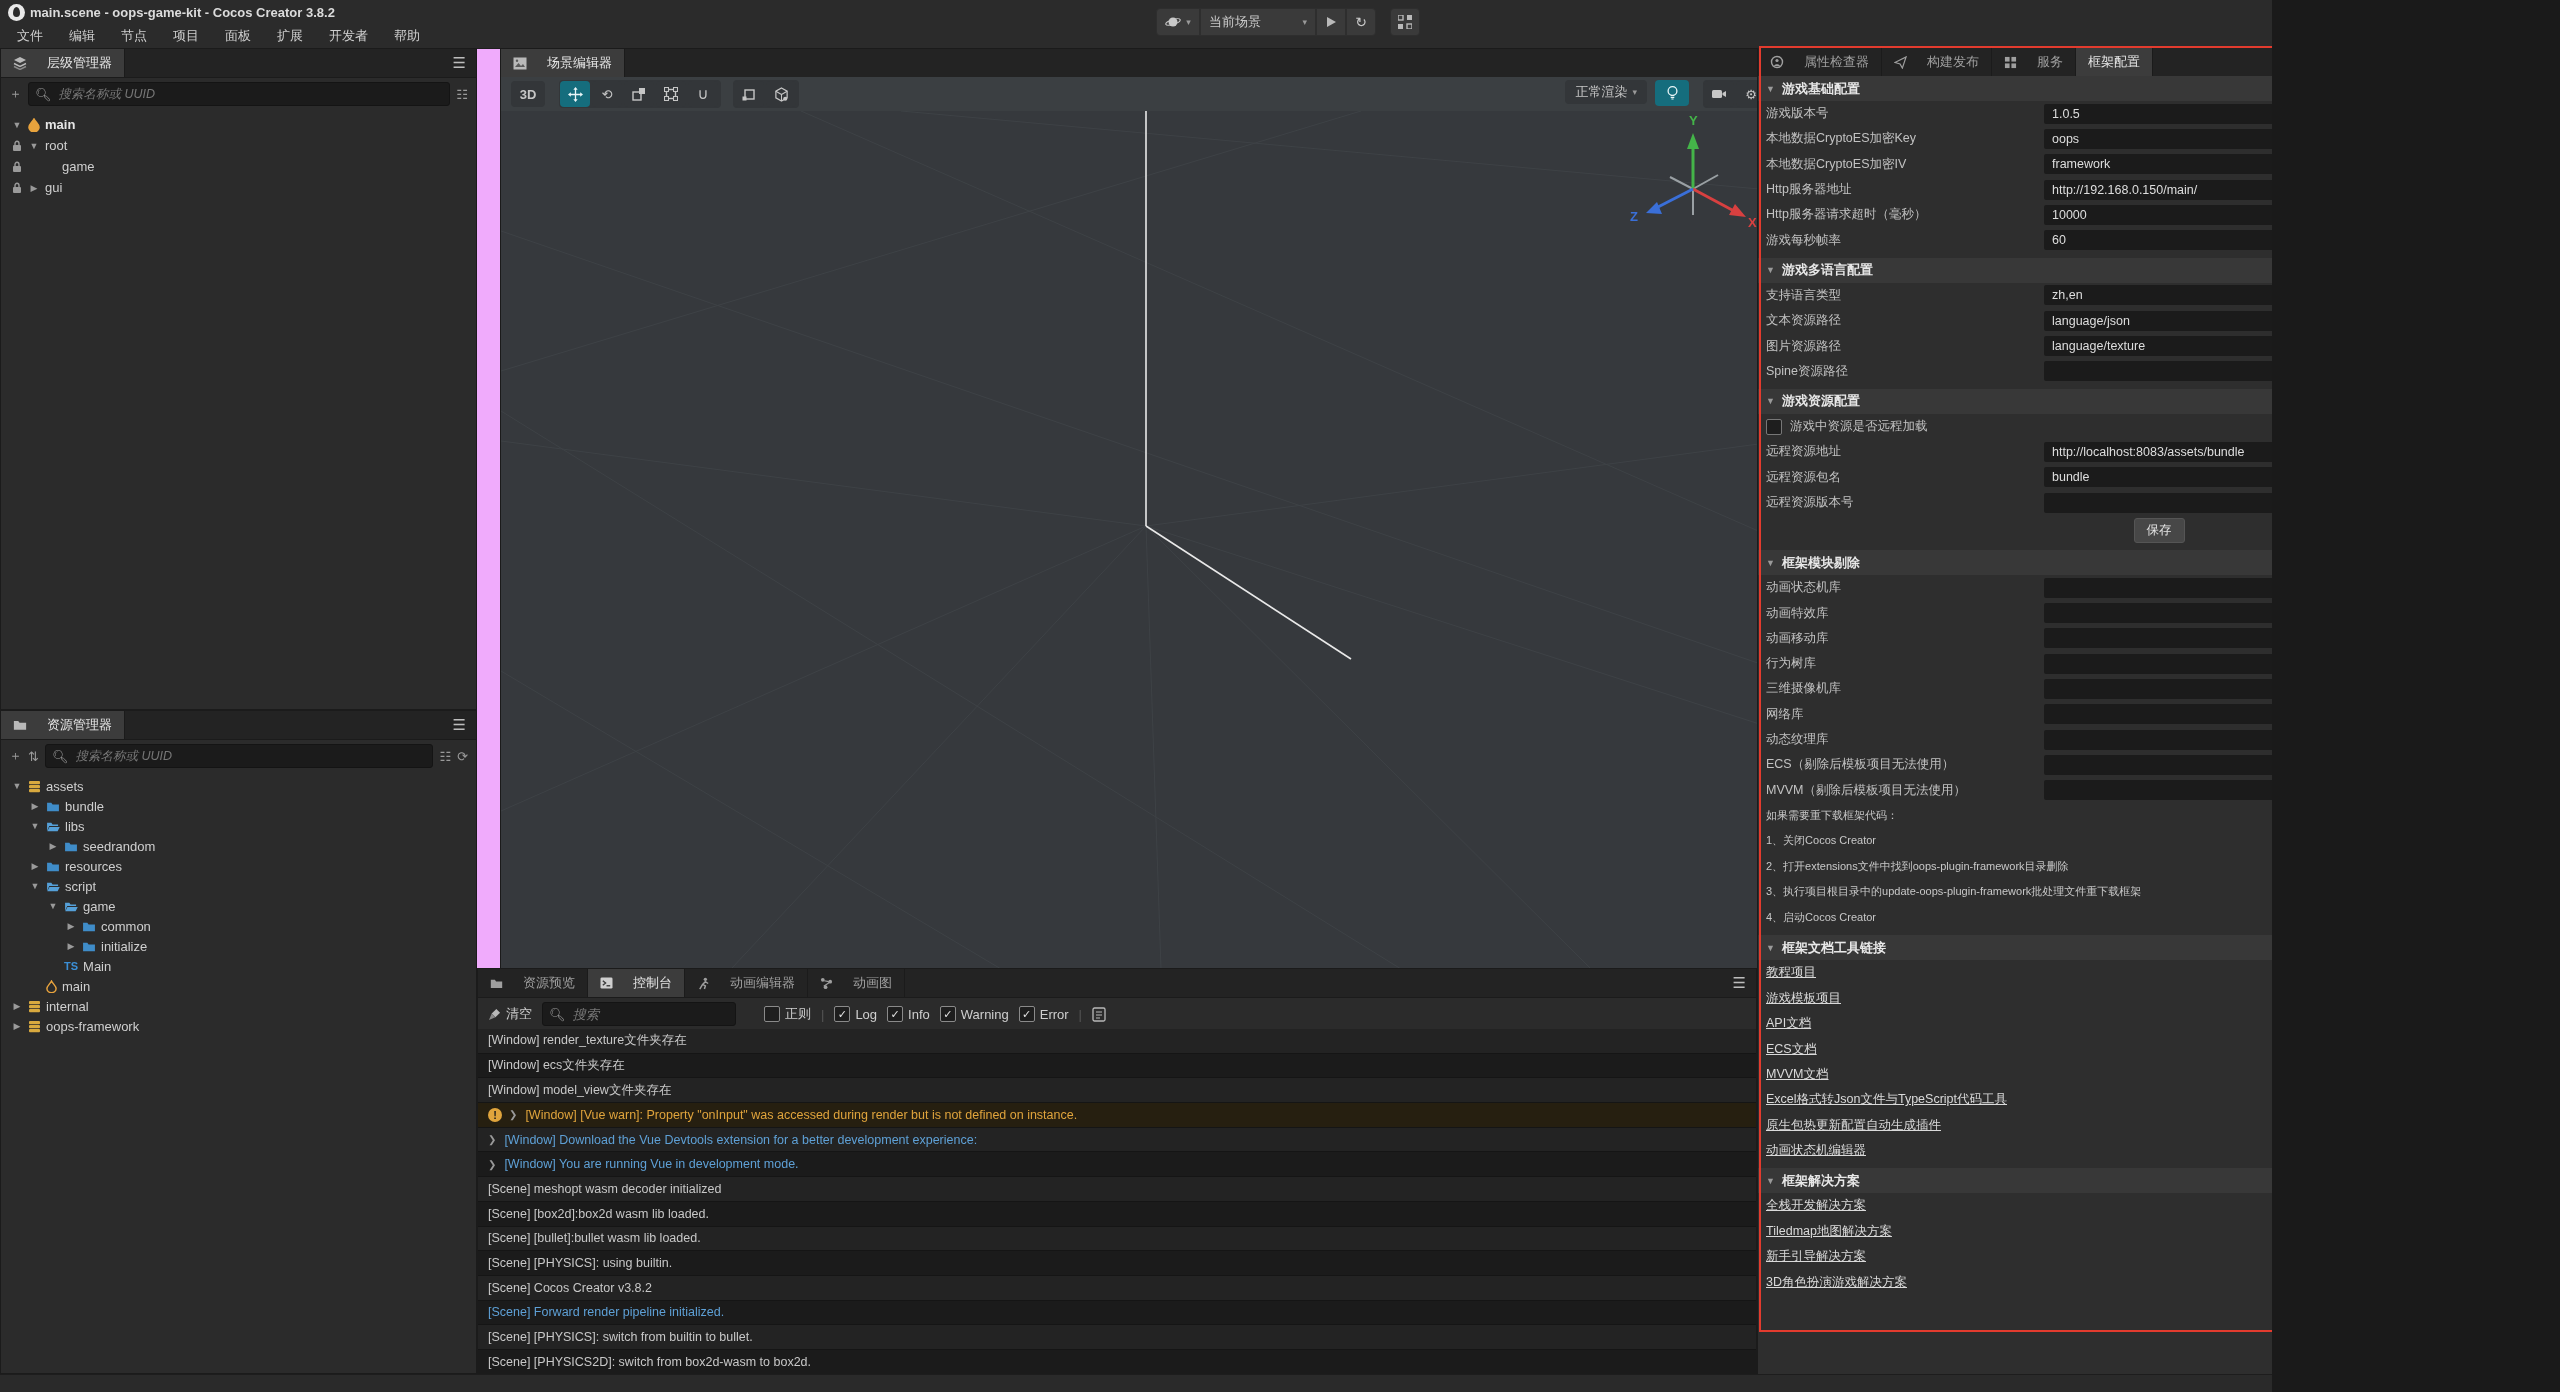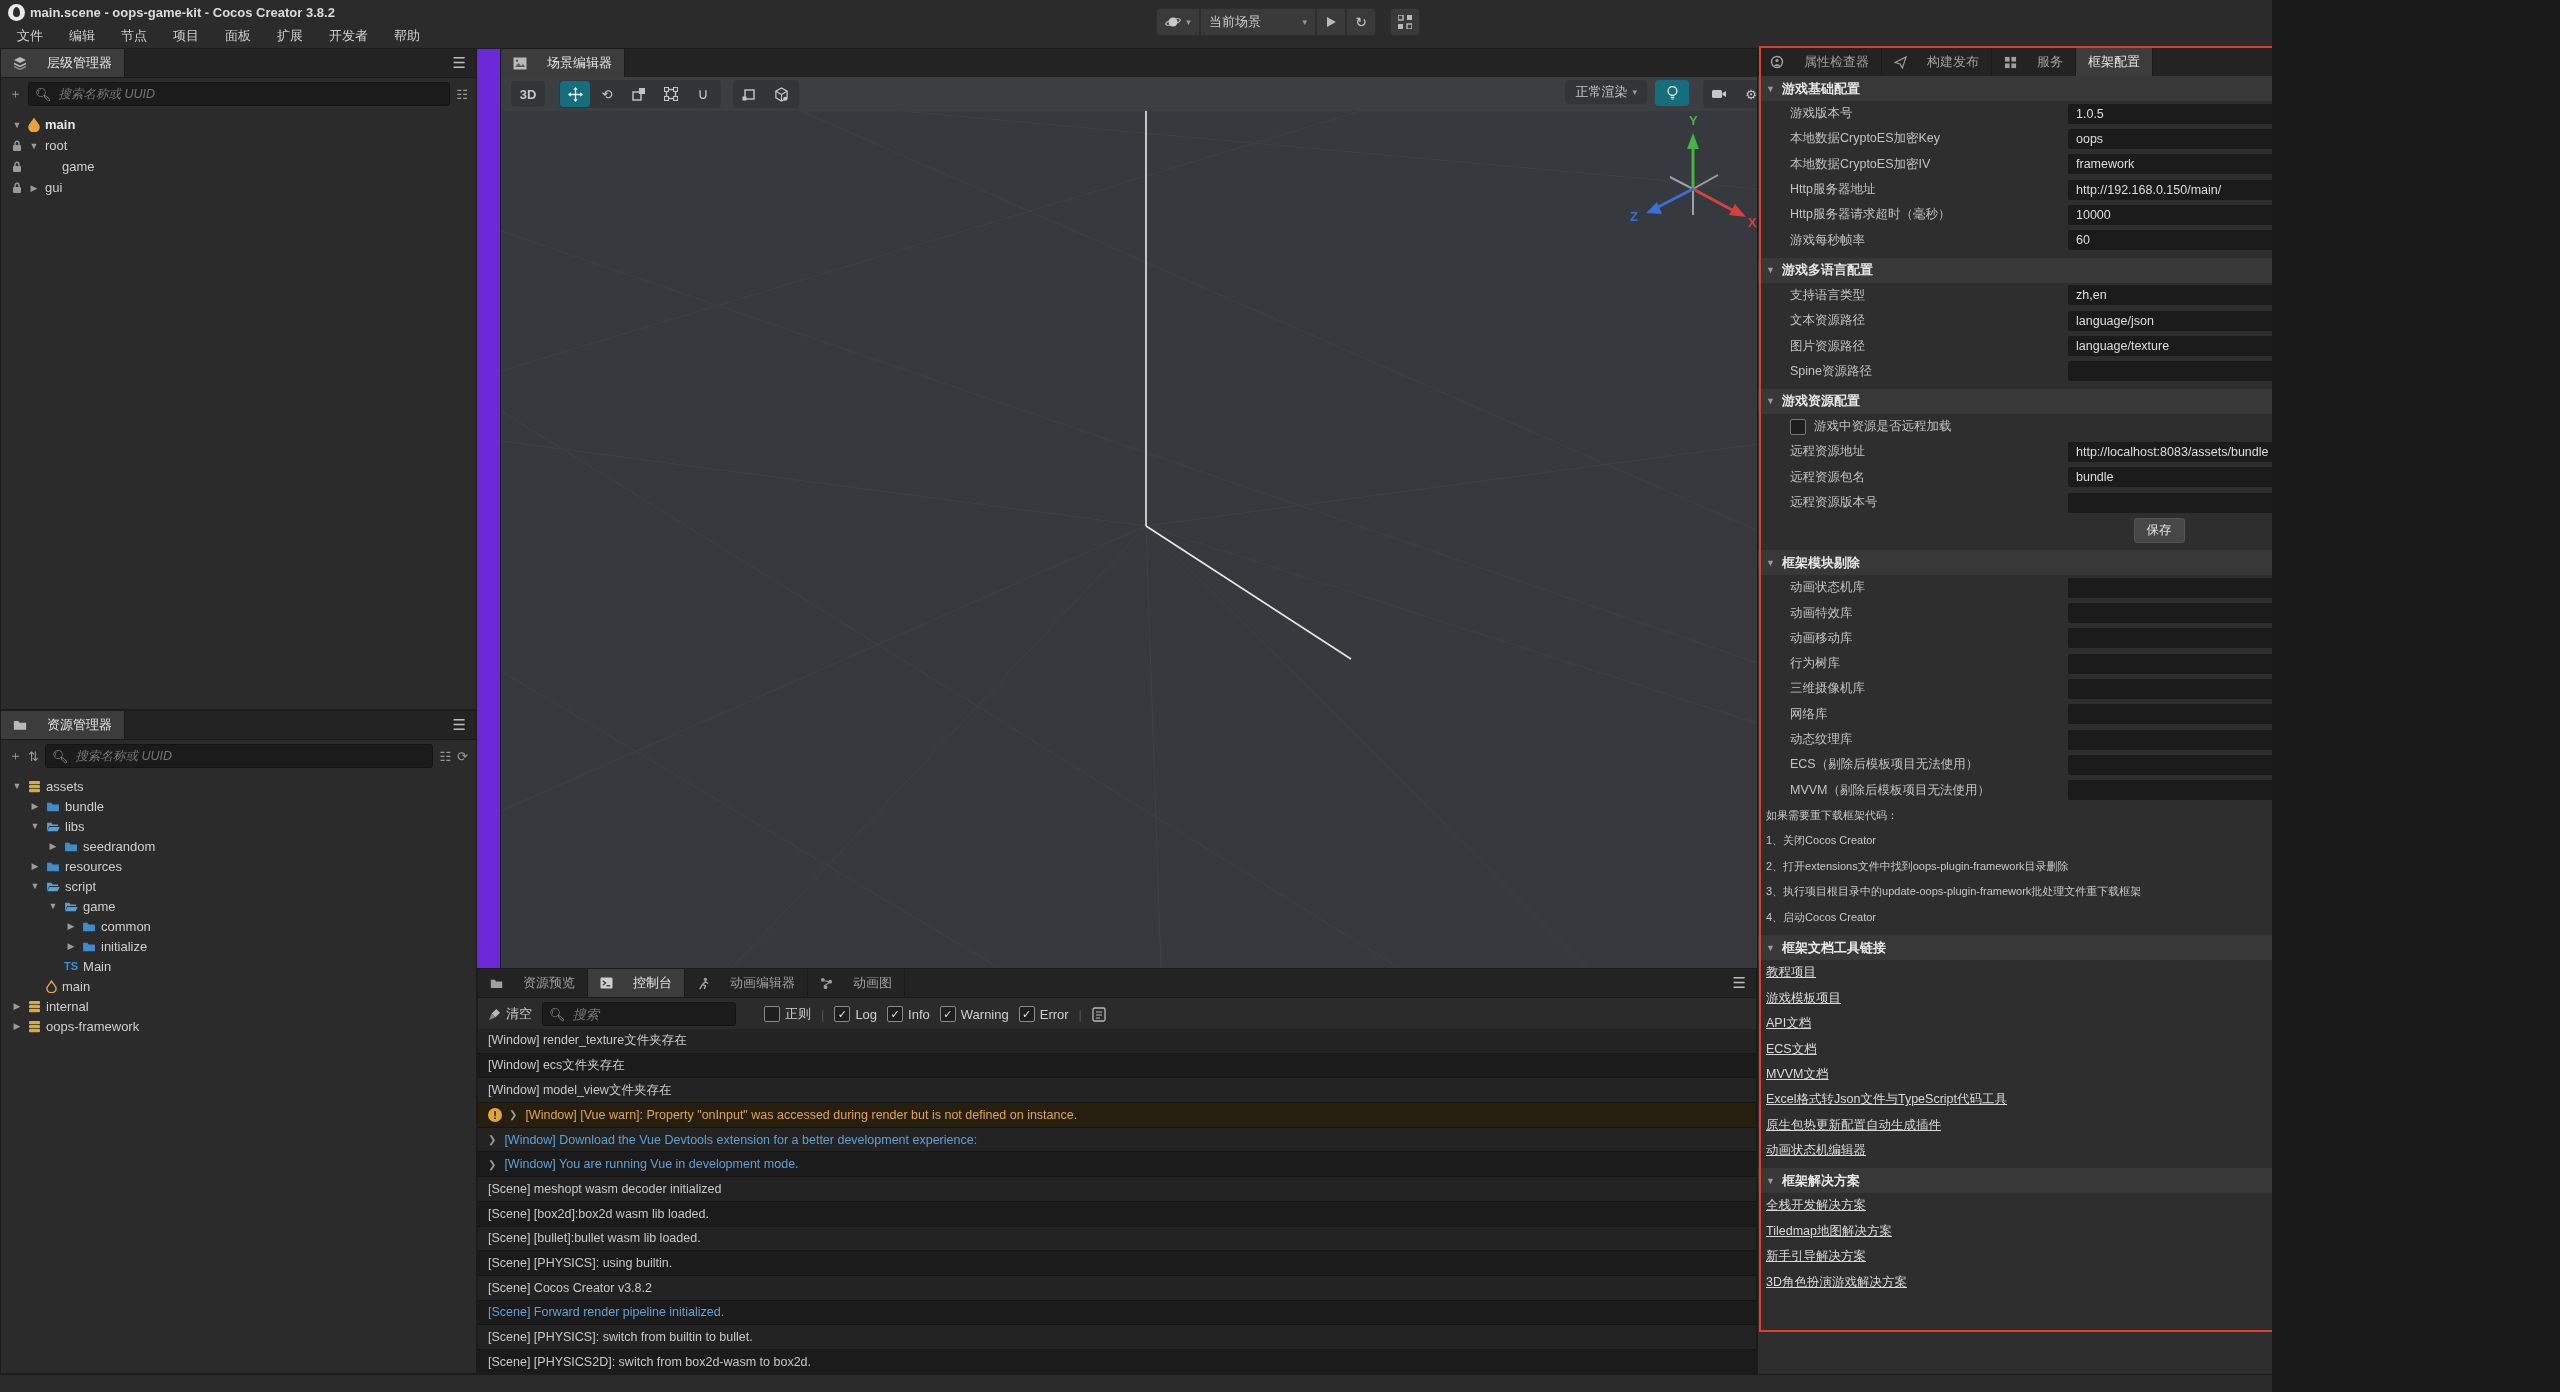--- a/index.html
+++ b/index.html
@@ -1,16 +1,16 @@
 <!DOCTYPE html>
 <html><head>
 <meta charset="utf-8">
 <style>
   html,body{margin:0;padding:0;background:#1a1a1a;}
-  #app{position:relative;width:2272px;height:1392px;background:#6d28d9;
+  #app{position:relative;width:2272px;height:1392px;background:#f0abfc;
        font-family:"Liberation Sans","DejaVu Sans",sans-serif;font-size:13px;color:#c8c8c8;
        overflow:hidden;-webkit-font-smoothing:antialiased;}
   .abs{position:absolute;}
   
   #titlebar{left:0;top:0;width:2560px;height:48px;background:#2b2b2b;border-bottom:1px solid #1f1f1f;}
   #wintitle{left:30px;top:5px;color:#dcdcdc;font-weight:bold;font-size:13px;}
   #cocoslogo{left:8px;top:4px;width:17px;height:17px;border-radius:50%;background:#e9e9e9;}
   #cocoslogo:after{content:"";position:absolute;left:5px;top:3px;width:7px;height:10px;border-radius:50% 50% 50% 50%/60% 60% 40% 40%;background:#2b2b2b;}
   #menubar{left:4px;top:25px;height:22px;display:flex;}
   .menu-item{padding:0 13px;line-height:22px;color:#cfcfcf;cursor:default;}
@@ -70,21 +70,21 @@
   .crow .cexp{color:#9a9a9a;margin-right:8px;font-size:10px;}
   .crow.warn{color:#e0a43c;background:#261f10;}
   .crow.info{color:#5ea0d6;}
   .wbadge{width:14px;height:14px;border-radius:50%;background:#e0a43c;color:#1b1b1b;font-weight:bold;font-size:11px;display:inline-flex;align-items:center;justify-content:center;margin-right:7px;}
   
   #inspector{left:1757px;top:48px;width:803px;height:1326px;background:#2e2e2e;border-left:1px solid #1b1b1b;box-sizing:border-box;}
   #inspector .body{position:absolute;left:0;top:28px;right:0;bottom:0;overflow:hidden;}
   .isec{height:25px;background:#383838;display:flex;align-items:center;gap:7px;padding:0 8px;color:#e8e8e8;font-weight:bold;margin-top:5px;}
   .isec:first-child{margin-top:0;}
   .isec .tchev{color:#9a9a9a;font-size:9px;}
-  .irow{height:25.3px;display:flex;align-items:center;padding:0 8px 0 8px;margin-left:24px;}
+  .irow{height:25.3px;display:flex;align-items:center;padding:0 8px 0 8px;}
   .ilabel{width:278px;color:#c2c2c2;flex:none;font-size:12.5px;}
   .ifield{flex:1;height:20px;background:#1b1b1b;border-radius:2px;color:#dedede;display:flex;align-items:center;padding:0 8px;margin-right:2px;font-size:12.5px;}
   .ibtnbar{flex:1;height:20px;background:#1b1b1b;border-radius:2px;color:#cfcfcf;display:flex;align-items:center;justify-content:center;margin-right:2px;border:none;font-size:12.5px;font-family:inherit;}
   .icheck{width:14px;height:14px;border:1px solid #777;border-radius:2px;background:#1e1e1e;margin-right:8px;}
   .savebar{height:30px;display:flex;align-items:center;justify-content:center;}
   .savebtn{background:#474747;border:1px solid #555;border-radius:3px;color:#e2e2e2;padding:3px 12px;font-family:inherit;font-size:12.5px;}
   .inote{padding:3px 8px;color:#c8c8c8;font-size:11px;line-height:19.5px;}
   .ilink{display:block;height:25.4px;line-height:25.4px;padding:0 8px;color:#dadada;text-decoration:underline;font-size:12.5px;}
   #red-frame{left:1759px;top:46px;width:797px;height:1286px;border:2px solid #e33b2e;box-sizing:border-box;pointer-events:none;z-index:50;}
   #insp-scrollthumb{right:1px;top:1095px;width:4px;height:120px;background:#3f8fd9;border-radius:2px;z-index:51;}

